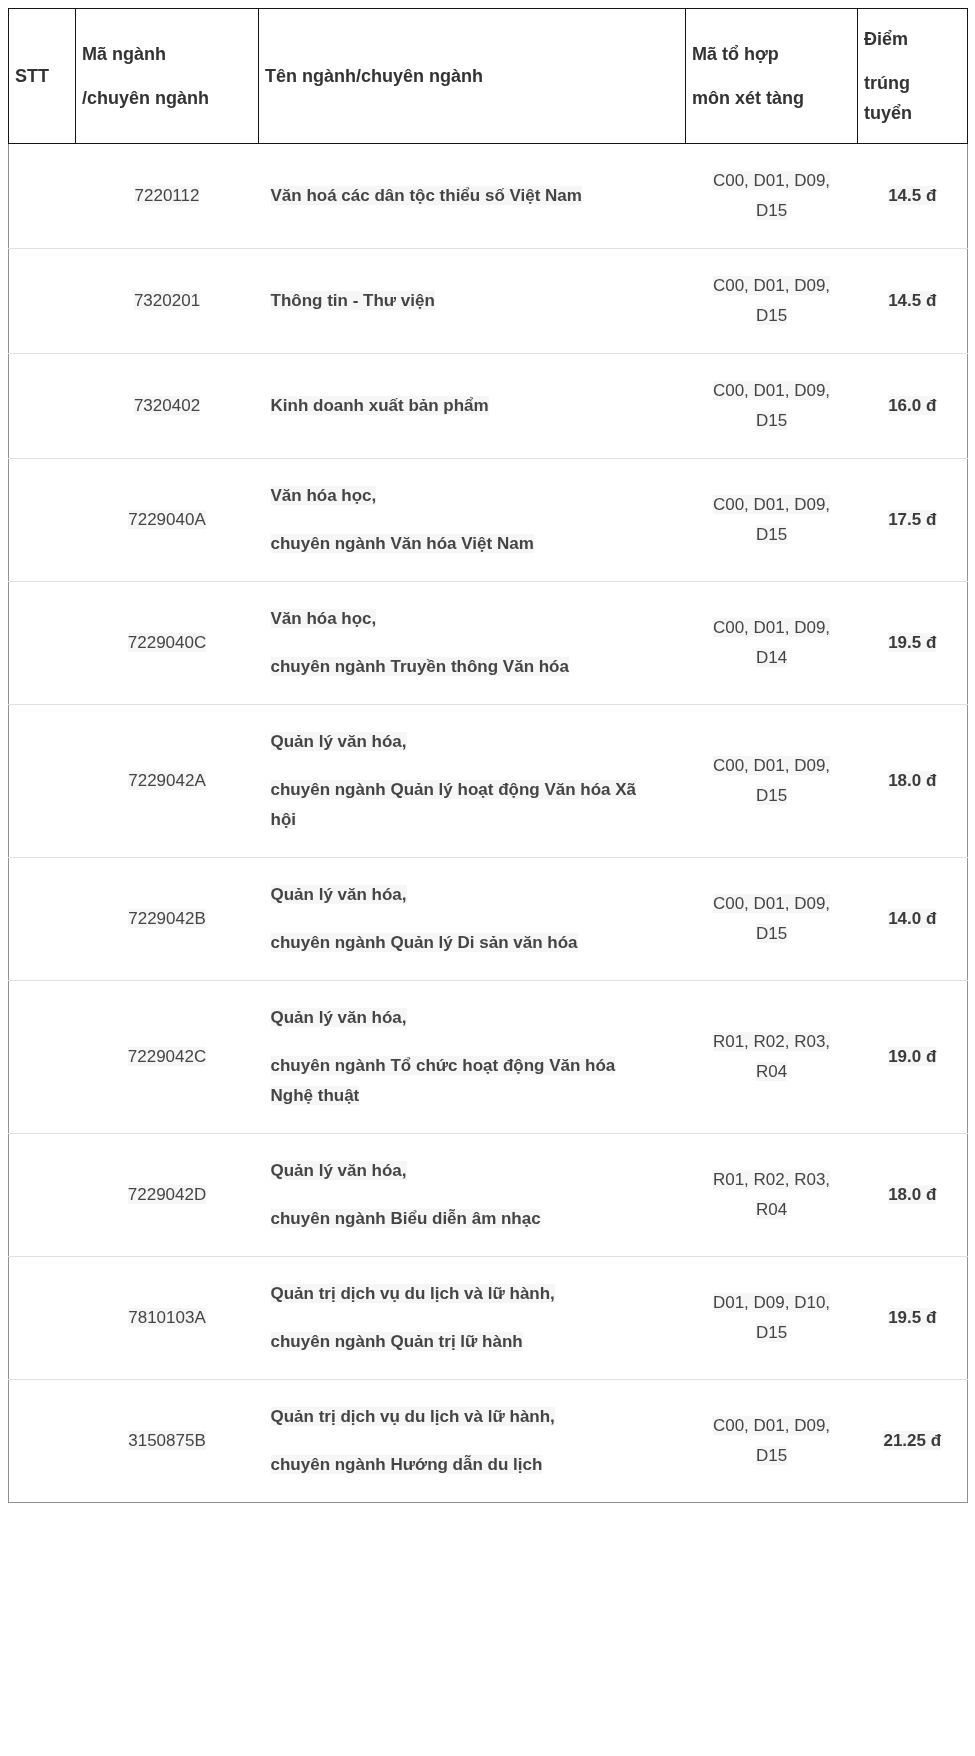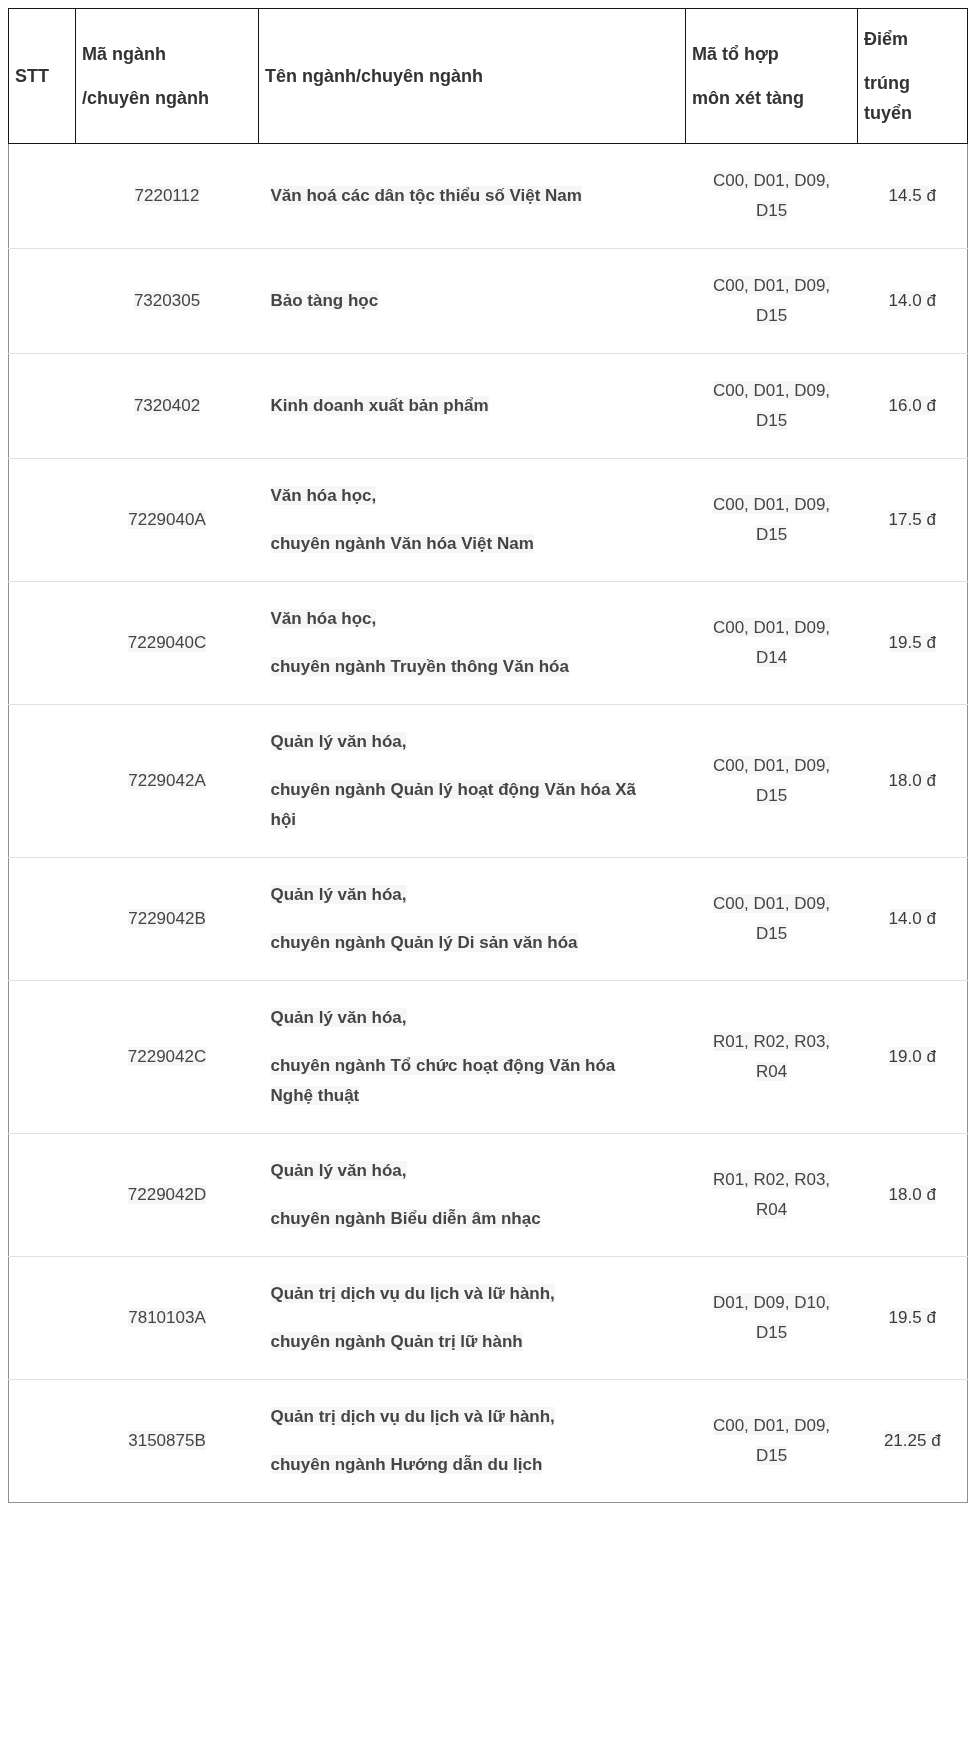--- a/index.html
+++ b/index.html
@@ -45,21 +45,21 @@
     padding:13px 8px;
     line-height:30px;
   }
   tbody tr:last-child td{border-bottom-color:var(--outer-border);}
   tbody td p{margin:0;padding:9px 0;line-height:30px;}
 
   td.c-code,td.c-combo,td.c-score{text-align:center;}
   td.c-name{padding-left:12px;font-weight:bold;}
   td.c-name p{max-width:372px;}
   td.c-combo p{max-width:128px;margin:0 auto;}
-  td.c-score{font-weight:400;color:var(--score-text);}
+  td.c-score{font-weight:700;color:var(--score-text);}
   .hl{background:var(--highlight);box-decoration-break:clone;-webkit-box-decoration-break:clone;}
 </style>
 </head>
 <body>
 
 <div class="page">
   <table class="scores">
     <colgroup>
       <col class="w-stt">
         <col class="w-code">
@@ -102,38 +102,38 @@
           </td>
     <td class="c-combo">
             <p><span class="hl">C00, D01, D09, D15</span></p>
           </td>
     <td class="c-score">
             <p><span class="hl">14.5 đ</span></p>
           </td>
   </tr>
 
 
-
-  <tr>
-    <td class="c-stt">
-            <p><span class="hl"></span></p>
-          </td>
-    <td class="c-code">
-            <p><span class="hl">7320305</span></p>
-          </td>
-    <td class="c-name">
-            <p><span class="hl">Bảo tàng học</span></p>
-          </td>
-    <td class="c-combo">
-            <p><span class="hl">C00, D01, D09, D15</span></p>
-          </td>
-    <td class="c-score">
-            <p><span class="hl">14.0 đ</span></p>
-          </td>
-  </tr>
+  <tr>
+    <td class="c-stt">
+            <p><span class="hl"></span></p>
+          </td>
+    <td class="c-code">
+            <p><span class="hl">7320201</span></p>
+          </td>
+    <td class="c-name">
+            <p><span class="hl">Thông tin - Thư viện</span></p>
+          </td>
+    <td class="c-combo">
+            <p><span class="hl">C00, D01, D09, D15</span></p>
+          </td>
+    <td class="c-score">
+            <p><span class="hl">14.5 đ</span></p>
+          </td>
+  </tr>
+
 
   <tr>
     <td class="c-stt">
             <p><span class="hl"></span></p>
           </td>
     <td class="c-code">
             <p><span class="hl">7320402</span></p>
           </td>
     <td class="c-name">
             <p><span class="hl">Kinh doanh xuất bản phẩm</span></p>

